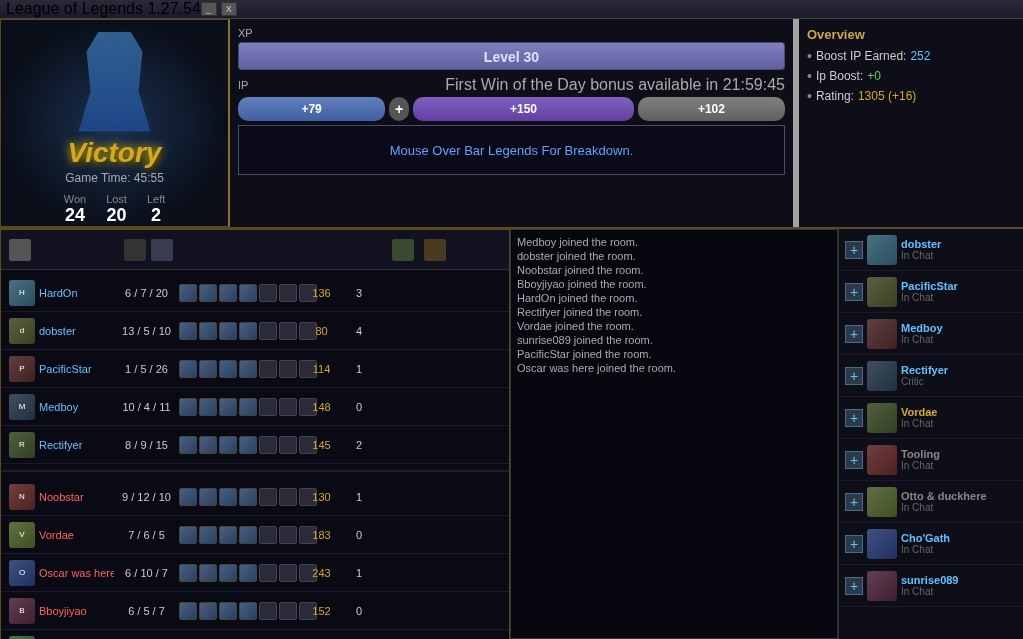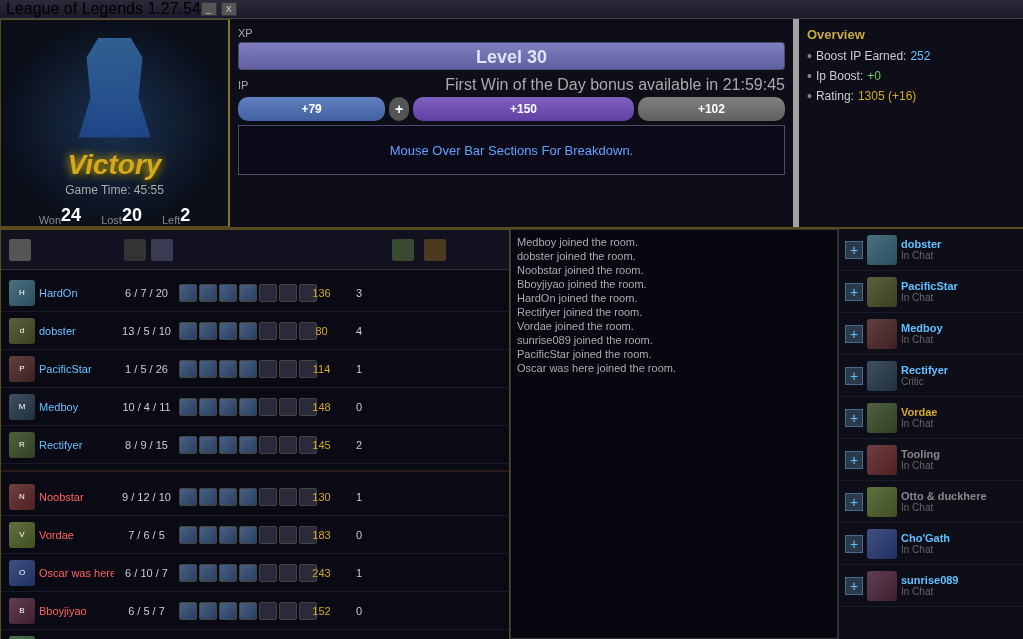--- a/index.html
+++ b/index.html
@@ -96,21 +96,22 @@
       position: relative;
       z-index: 2;
       display: flex;
       gap: 20px;
       margin-top: 8px;
       width: 100%;
       justify-content: center;
     }
     .stat-item {
       display: flex;
-      align-items: flex-end;
+      flex-direction: column;
+      align-items: center;
     }
     .stat-label {
       color: #888;
       font-size: 11px;
     }
     .stat-value {
       color: #fff;
       font-size: 18px;
       font-weight: bold;
     }
@@ -128,21 +129,21 @@
       position: absolute;
       left: 0; top: 0; bottom: 0;
       background: linear-gradient(to bottom, #8080c0, #6060a0);
       width: 100%;
     }
     #xp-bar-text {
       position: absolute;
       width: 100%;
       text-align: center;
       color: #e0e0ff;
-      font-size: 18px;
+      font-size: 14px;
       font-weight: bold;
       line-height: 28px;
       z-index: 1;
     }
     #ip-section { }
     #ip-row {
       display: flex;
       align-items: center;
       justify-content: space-between;
     }
@@ -474,21 +475,21 @@
         <div id="ip-bars">
           <div class="ip-bar blue">+79</div>
           <div class="ip-bar plus">+</div>
           <div class="ip-bar purple">+150</div>
           <div class="ip-bar gray">+102</div>
         </div>
       </div>
 
       <div id="mouse-over-box">
         <div id="mouse-over-text">
-          <span style="color:#60a0ff;">Mouse Over</span><span> Bar Sections For Breakdown.</span>
+          <span style="color:#60a0ff;">Mouse Over</span><span> Bar Legends For Breakdown.</span>
         </div>
       </div>
     </div>
 
     <div id="overview-panel">
       <div id="overview-title">Overview</div>
       <div class="overview-item">
         <span class="overview-bullet">•</span>
         <span style="color:#ccc;">Boost IP Earned: </span>
         <span class="overview-value-blue">252</span>

